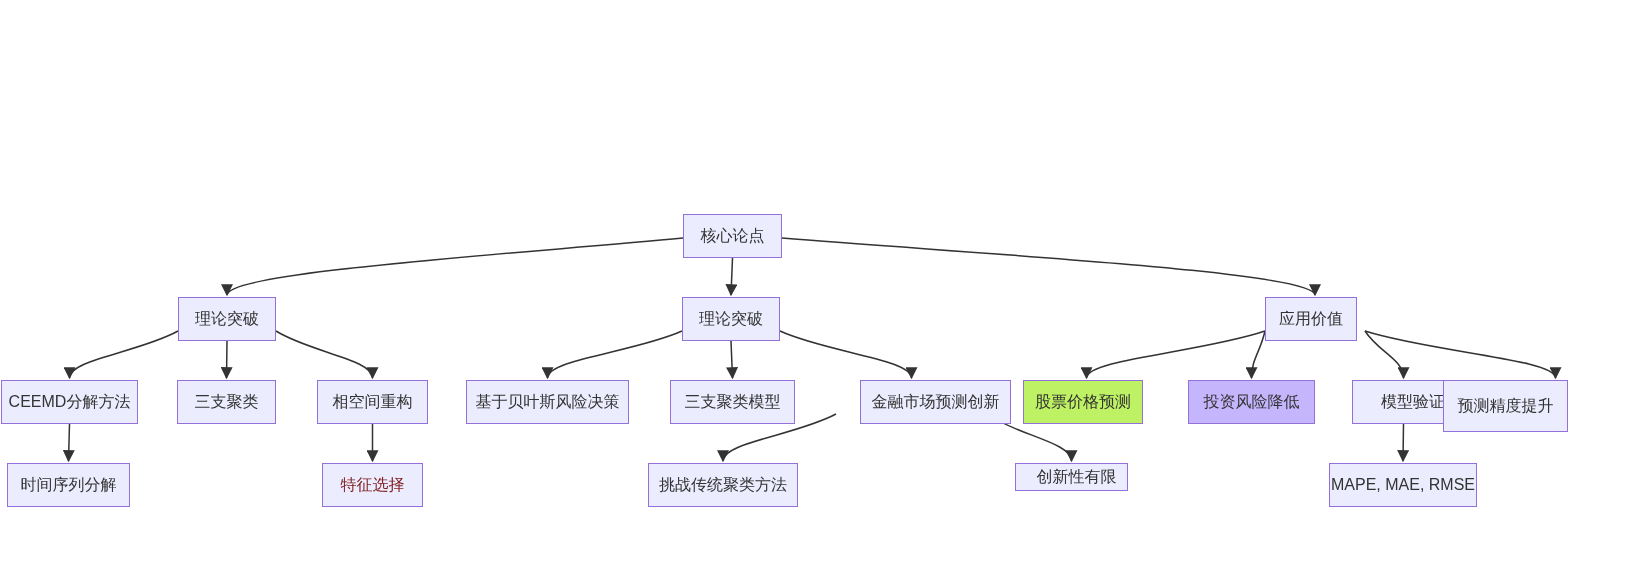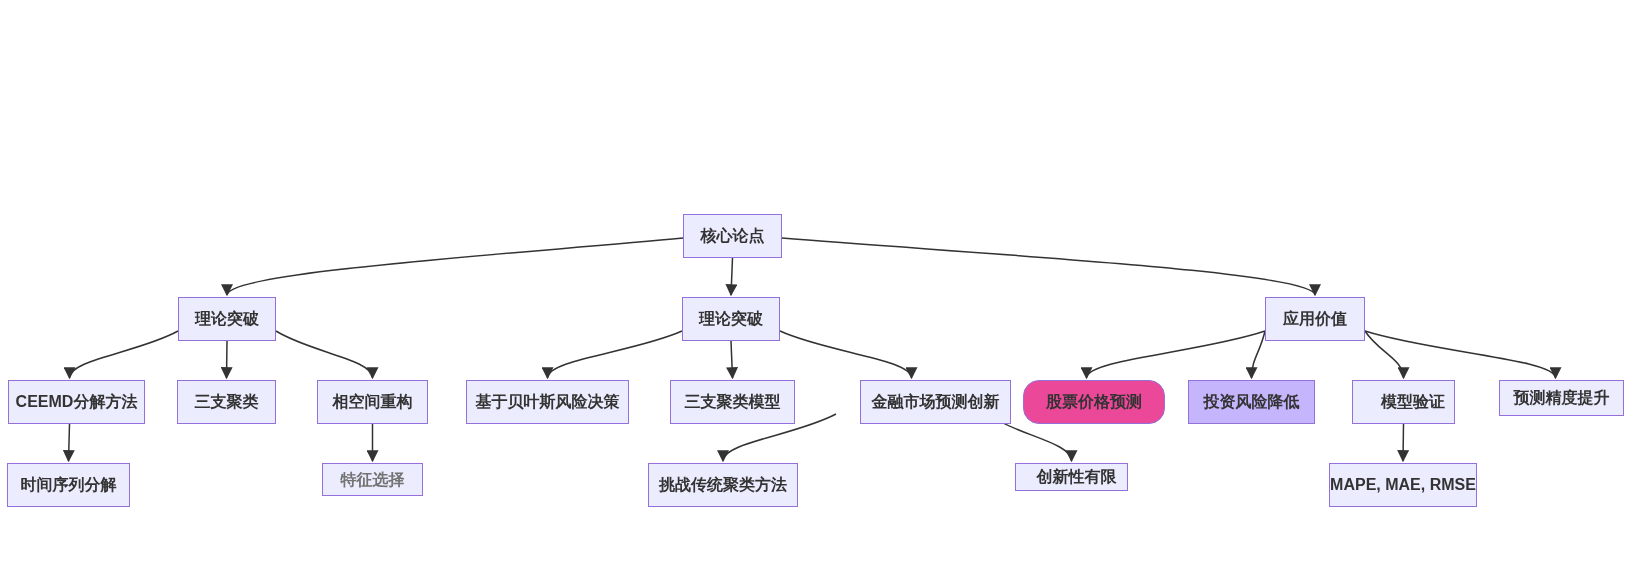--- a/index.html
+++ b/index.html
@@ -32,21 +32,20 @@
     border: 1px solid #9370DB;
     background: #ECECFF;
     color: #333333;
     display: flex;
     align-items: center;
     justify-content: center;
     font-size: 16px;
     line-height: 1.2;
     white-space: nowrap;
     text-align: center;
-    font-weight: bold;
   }
 </style>
 </head>
 <body>
 
 <div class="canvas">
   <svg id="edge-layer" viewBox="0 0 1628 576" xmlns="http://www.w3.org/2000/svg">
     <defs>
       <marker id="arrowhead" viewBox="0 0 10 10" refX="9" refY="5" markerWidth="9" markerHeight="8" orient="auto">
         <path d="M0,0 L10,5 L0,10 z" fill="#333333"></path>
@@ -68,30 +67,30 @@
       <path d="M1365,331 C1378.475,352.15 1403.5,359.2 1403.5,378" class="edge" stroke="#333333" marker-end="url(#arrowhead)"></path>
       <path d="M1365,331 C1431.675,352.15 1555.5,359.2 1555.5,378" class="edge" stroke="#333333" marker-end="url(#arrowhead)"></path>
       <path d="M69.5,424 L68.5,461" class="edge" stroke="#333333" marker-end="url(#arrowhead)"></path>
       <path d="M372.5,424 L372.5,461" class="edge" stroke="#333333" marker-end="url(#arrowhead)"></path>
       <path d="M1403.5,424 L1403,461" class="edge" stroke="#333333" marker-end="url(#arrowhead)"></path>
     </svg>
   <div id="node-layer">
       <div class="node" style="left: 683px; top: 214px; width: 99px; height: 44px; background: rgb(236, 236, 255); border-color: rgb(147, 112, 219); color: rgb(51, 51, 51);">核心论点</div>
       <div class="node" style="left: 178px; top: 297px; width: 98px; height: 44px; background: rgb(236, 236, 255); border-color: rgb(147, 112, 219); color: rgb(51, 51, 51);">理论突破</div>
       <div class="node" style="left: 682px; top: 297px; width: 98px; height: 44px; background: rgb(236, 236, 255); border-color: rgb(147, 112, 219); color: rgb(51, 51, 51);">理论突破</div>
-      <div class="node" style="left: 1265px; top: 297px; width: 100px; height: 44px; background: rgb(236, 236, 255); border-color: rgb(147, 112, 219); color: rgb(51, 51, 51);">应用价值</div>
-      <div class="node" style="left: 1px; top: 380px; width: 137px; height: 44px; background: rgb(236, 236, 255); border-color: rgb(147, 112, 219); color: rgb(51, 51, 51); margin-left: 7px;">CEEMD分解方法</div>
+      <div class="node" style="left: 1265px; top: 297px; width: 92px; height: 44px; background: rgb(236, 236, 255); border-color: rgb(147, 112, 219); color: rgb(51, 51, 51);">应用价值</div>
+      <div class="node" style="left: 1px; top: 380px; width: 137px; height: 44px; background: rgb(236, 236, 255); border-color: rgb(147, 112, 219); color: rgb(51, 51, 51);">CEEMD分解方法</div>
       <div class="node" style="left: 177px; top: 380px; width: 99px; height: 44px; background: rgb(236, 236, 255); border-color: rgb(147, 112, 219); color: rgb(51, 51, 51);">三支聚类</div>
       <div class="node" style="left: 317px; top: 380px; width: 111px; height: 44px; background: rgb(236, 236, 255); border-color: rgb(147, 112, 219); color: rgb(51, 51, 51);">相空间重构</div>
       <div class="node" style="left: 466px; top: 380px; width: 163px; height: 44px; background: rgb(236, 236, 255); border-color: rgb(147, 112, 219); color: rgb(51, 51, 51);">基于贝叶斯风险决策</div>
       <div class="node" style="left: 670px; top: 380px; width: 125px; height: 44px; background: rgb(236, 236, 255); border-color: rgb(147, 112, 219); color: rgb(51, 51, 51);">三支聚类模型</div>
       <div class="node" style="left: 860px; top: 380px; width: 151px; height: 44px; background: rgb(236, 236, 255); border-color: rgb(147, 112, 219); color: rgb(51, 51, 51);">金融市场预测创新</div>
-      <div class="node" style="left: 1023px; top: 380px; width: 142px; height: 44px; background: #ec4899; border-color: rgb(147, 112, 219); color: rgb(51, 51, 51); border-radius: 16px;">股票价格预测</div>
+      <div class="node" style="left: 1023px; top: 380px; width: 120px; height: 44px; background: #bef264; border-color: rgb(147, 112, 219); color: rgb(51, 51, 51);">股票价格预测</div>
       <div class="node" style="left: 1188px; top: 380px; width: 127px; height: 44px; background: #c4b5fd; border-color: rgb(147, 112, 219); color: rgb(51, 51, 51);">投资风险降低</div>
       <div class="node" style="left: 1352px; top: 380px; width: 103px; height: 44px; background: rgb(236, 236, 255); border-color: rgb(147, 112, 219); color: rgb(51, 51, 51); padding-left: 19px;">模型验证</div>
-      <div class="node" style="left: 1499px; top: 380px; width: 125px; height: 36px; background: rgb(236, 236, 255); border-color: rgb(147, 112, 219); color: rgb(51, 51, 51);">预测精度提升</div>
+      <div class="node" style="left: 1443px; top: 380px; width: 125px; height: 52px; background: rgb(236, 236, 255); border-color: rgb(147, 112, 219); color: rgb(51, 51, 51);">预测精度提升</div>
       <div class="node" style="left: 7px; top: 463px; width: 123px; height: 44px; background: rgb(236, 236, 255); border-color: rgb(147, 112, 219); color: rgb(51, 51, 51);">时间序列分解</div>
-      <div class="node" style="left: 322px; top: 463px; width: 101px; height: 33px; background: rgb(236, 236, 255); border-color: rgb(147, 112, 219); color: #737373;">特征选择</div>
+      <div class="node" style="left: 322px; top: 463px; width: 101px; height: 44px; background: rgb(236, 236, 255); border-color: rgb(147, 112, 219); color: #7f1d1d;">特征选择</div>
       <div class="node" style="left: 648px; top: 463px; width: 150px; height: 44px; background: rgb(236, 236, 255); border-color: rgb(147, 112, 219); color: rgb(51, 51, 51);">挑战传统聚类方法</div>
       <div class="node" style="left: 1015px; top: 463px; width: 113px; height: 28px; background: rgb(236, 236, 255); border-color: rgb(147, 112, 219); color: rgb(51, 51, 51); padding-left: 10px;">创新性有限</div>
       <div class="node" style="left: 1329px; top: 463px; width: 148px; height: 44px; background: rgb(236, 236, 255); border-color: rgb(147, 112, 219); color: rgb(51, 51, 51);">MAPE, MAE, RMSE</div>
     </div>
 </div>
 
 </body></html>

